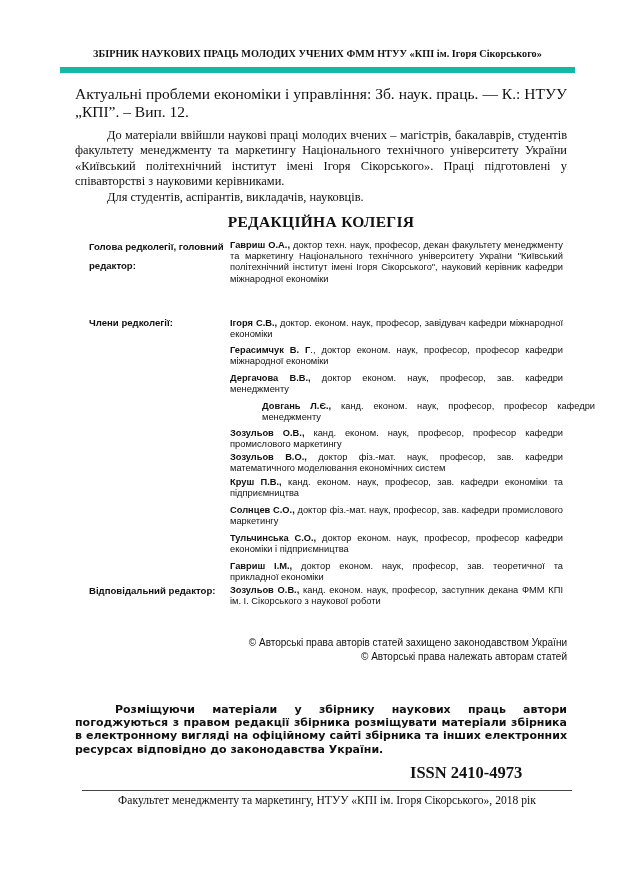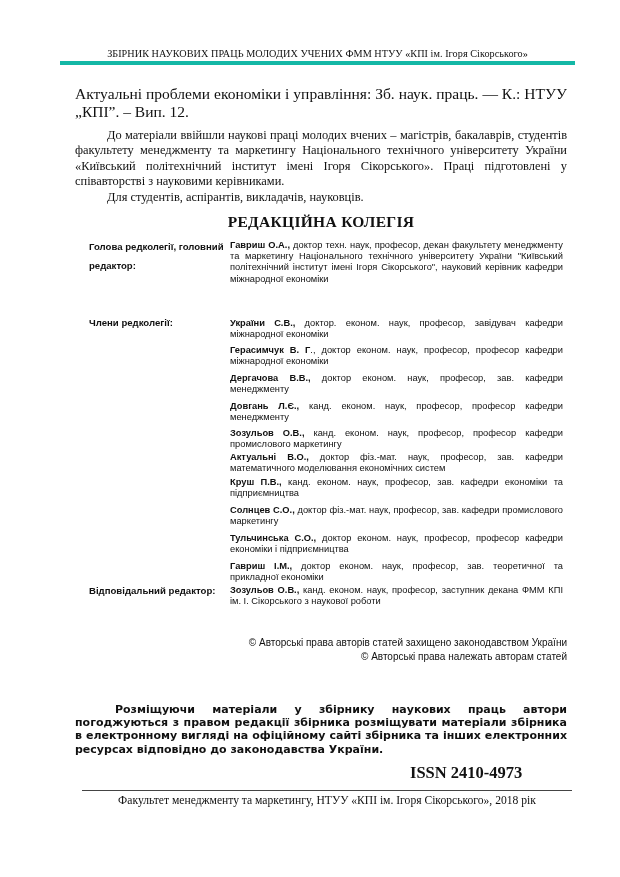--- a/index.html
+++ b/index.html
@@ -4,21 +4,21 @@
 <style>
   html, body { margin: 0; padding: 0; background: #ffffff; }
   body { width: 620px; height: 877px; position: relative; overflow: hidden; color: #111; }
   .serif { font-family: "Liberation Serif", "DejaVu Serif", serif; }
   .sans { font-family: "Liberation Sans", "DejaVu Sans", sans-serif; }
   .abs { position: absolute; }
 
   .running-header {
     left: 60px; top: 48px; width: 515px;
     font-size: 10.2px; text-align: center; letter-spacing: 0.05px;
-    border-bottom: 4px solid #14b8a6; padding-bottom: 2px;
+    border-bottom: 6px solid #14b8a6; padding-bottom: 8px; font-weight: bold;
   }
   .citation { left: 75px; top: 85px; width: 492px; font-size: 15.5px; line-height: 18px; text-align: justify; text-align-last: left; }
   .intro { left: 75px; top: 128px; width: 492px; font-size: 12.4px; line-height: 15.4px; text-align: justify; }
   .intro p { margin: 0; text-indent: 32px; }
   .intro p.last { text-align: left; }
   .board-title { left: 75px; top: 213px; width: 492px; text-align: center; font-size: 15.5px; font-weight: bold; letter-spacing: 0.3px; }
 
   .role-label { left: 89px; font-size: 9.6px; font-weight: bold; line-height: 19px; width: 150px; }
   .entry { left: 230px; width: 333px; font-size: 9.3px; line-height: 11.2px; text-align: justify; }
   .entry b { font-weight: bold; }
@@ -51,36 +51,36 @@
   <div>Голова редколегії, головний</div>
   <div>редактор:</div>
 </div>
 <div class="abs sans entry" style="top: 240px;">
   <b>Гавриш О.А.,</b> <span>доктор техн. наук, професор, декан факультету менеджменту та маркетингу Національного технічного університету України "Київський політехнічний інститут імені Ігоря Сікорського", науковий керівник кафедри міжнародної економіки</span>
 </div>
 
 <div class="abs sans role-label" style="top: 313px;">Члени редколегії:</div>
 
 <div class="abs sans entry" style="top: 318px;">
-  <b>України С.В.,</b> <span>доктор. економ. наук, професор, завідувач кафедри міжнародної економіки</span>
+  <b>Ігоря С.В.,</b> <span>доктор. економ. наук, професор, завідувач кафедри міжнародної економіки</span>
 </div>
 <div class="abs sans entry" style="top: 345px;">
   <b>Герасимчук В. Г</b><span>., доктор економ. наук, професор, професор кафедри міжнародної економіки</span>
 </div>
 <div class="abs sans entry" style="top: 373px;">
   <b>Дергачова В.В.,</b> <span>доктор економ. наук, професор, зав. кафедри менеджменту</span>
 </div>
-<div class="abs sans entry" style="top: 401px;">
+<div class="abs sans entry" style="top: 401px; margin-left: 32px;">
   <b>Довгань Л.Є.,</b> <span>канд. економ. наук, професор, професор кафедри менеджменту</span>
 </div>
 <div class="abs sans entry" style="top: 428px;">
   <b>Зозульов О.В.,</b> <span>канд. економ. наук, професор, професор кафедри промислового маркетингу</span>
 </div>
 <div class="abs sans entry" style="top: 452px;">
-  <b>Актуальні В.О.,</b> <span>доктор фіз.-мат. наук, професор, зав. кафедри математичного моделювання економічних систем</span>
+  <b>Зозульов В.О.,</b> <span>доктор фіз.-мат. наук, професор, зав. кафедри математичного моделювання економічних систем</span>
 </div>
 <div class="abs sans entry" style="top: 477px;">
   <b>Круш П.В.,</b> <span>канд. економ. наук, професор, зав. кафедри економіки та підприємництва</span>
 </div>
 <div class="abs sans entry" style="top: 505px;">
   <b>Солнцев С.О.,</b> <span>доктор фіз.-мат. наук, професор, зав. кафедри промислового маркетингу</span>
 </div>
 <div class="abs sans entry" style="top: 533px;">
   <b>Тульчинська С.О.,</b> <span>доктор економ. наук, професор, професор кафедри економіки і підприємництва</span>
 </div>

